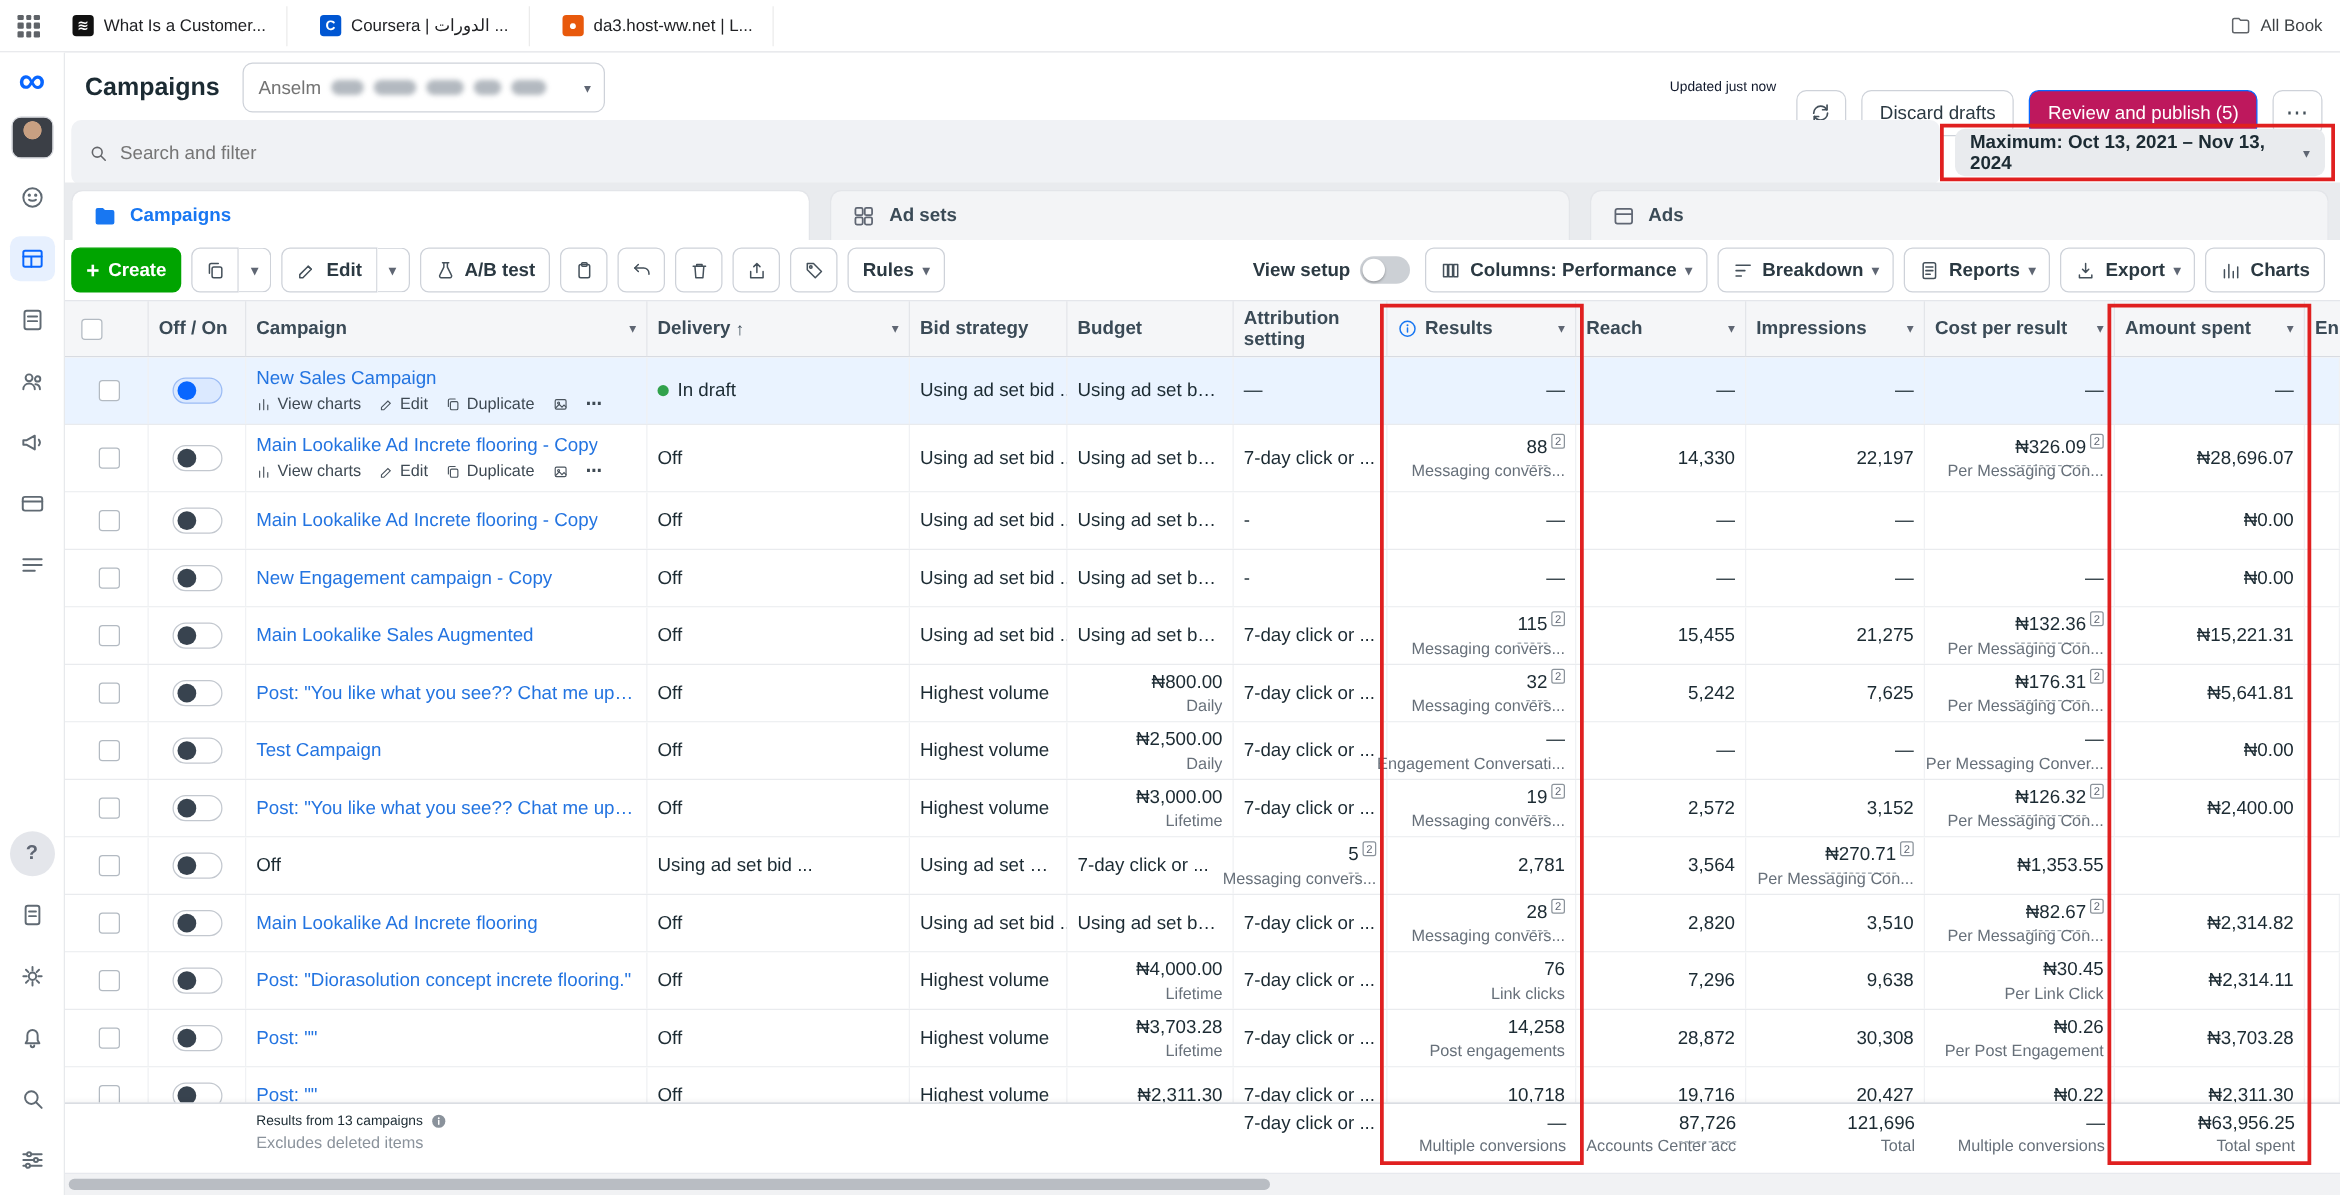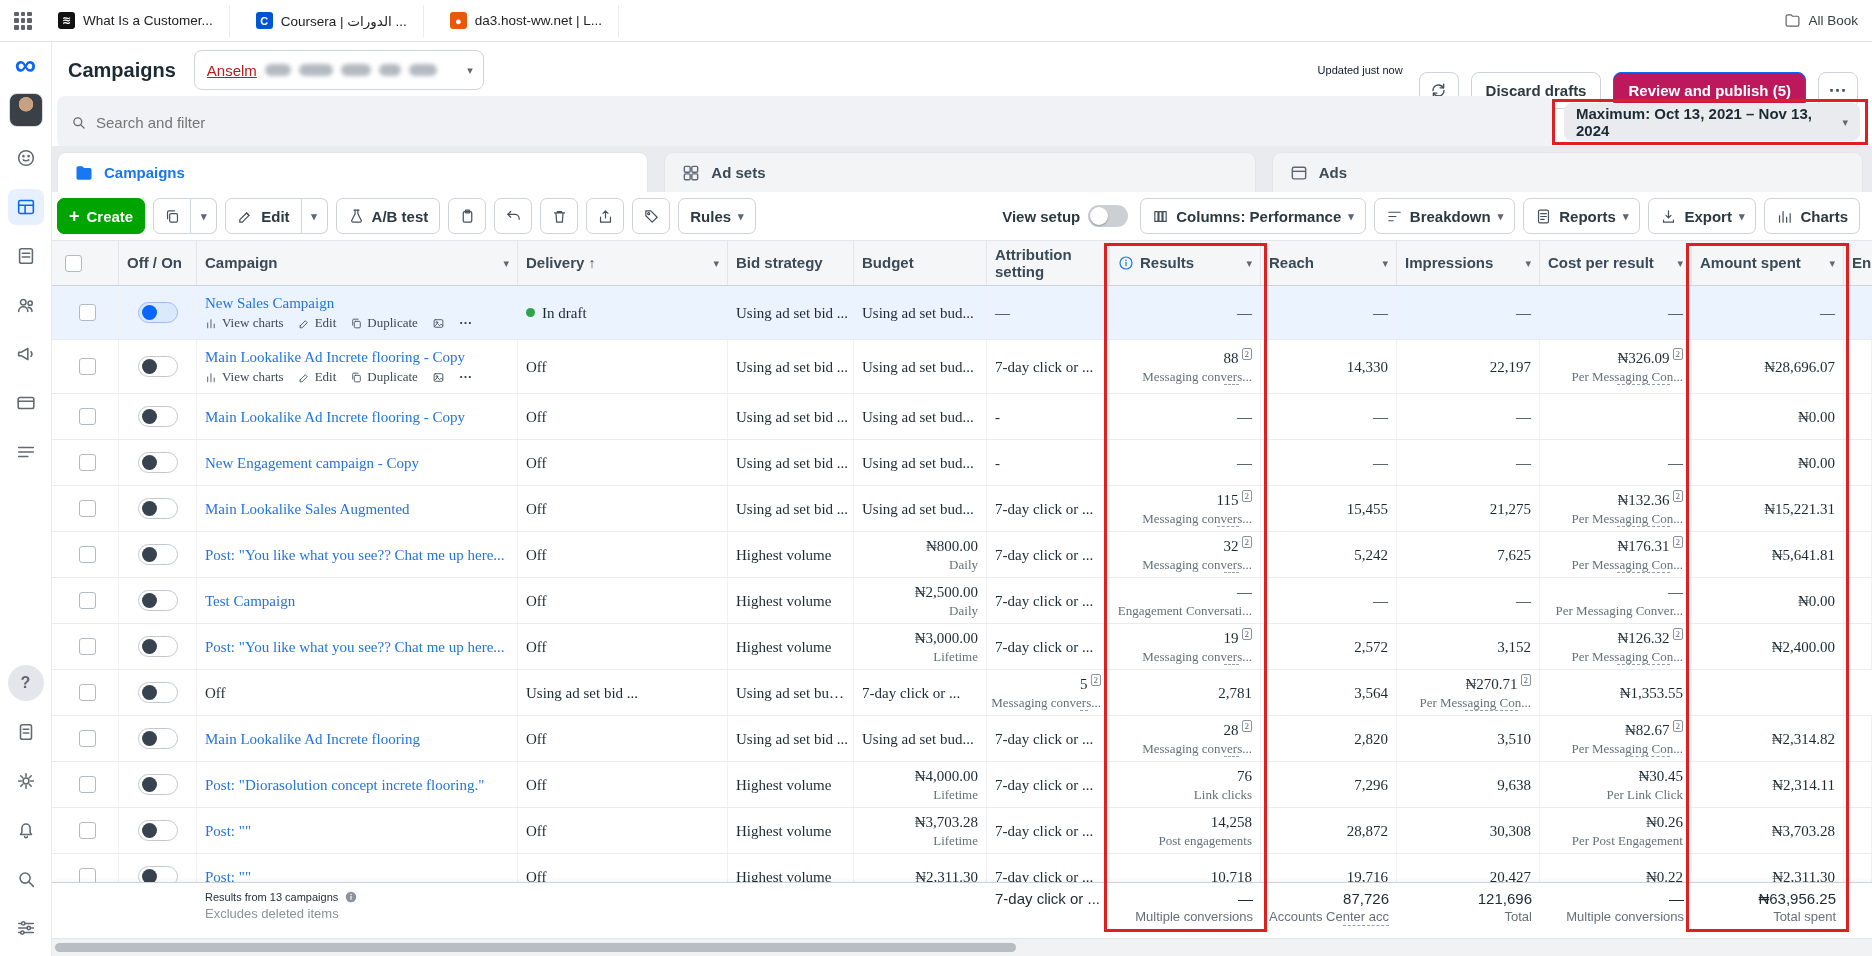--- a/index.html
+++ b/index.html
@@ -27,26 +27,26 @@
   .snav.active svg{ stroke:#0866ff; }
   .snav.help{ background:#e4e6eb; border-radius:50%; color:#5f6673; font-weight:bold; font-size:16px; }
   .spacer{ flex:1; }
 
   .main{ flex:1; display:flex; flex-direction:column; min-width:0; }
 
   
   .app-header{ height:56px; display:flex; align-items:center; padding:0 14px 0 16px; gap:18px; }
   .page-title{ font-size:20px; font-weight:bold; color:#1c2b33; }
   .account-pill{ height:40px; min-width:290px; border:1px solid #ced2d9; border-radius:8px; display:flex; align-items:center; padding:0 10px 0 12px; gap:8px; }
-  .account-pill .acct{ font-size:15px; color:#b91c1c;text-decoration:underline; }
+  .account-pill .acct{ font-size:15px; color:#737373; }
   .blurchip{ height:12px; border-radius:6px; background:#9aa2ab; filter:blur(2px); opacity:.75; }
   .caret{ font-size:11px; color:#5f6673; }
   .hdr-right{ margin-left:auto; display:flex; align-items:center; gap:12px; }
   .updated{ color:#0f172a; font-size:11px; margin-right:4px; }
-  .btn{ height:37px; border:1px solid #ced2d9; background:#fff; border-radius:8px; display:inline-flex; align-items:center; justify-content:center; gap:8px; padding:0 14px; font-size:15px; color:#2b3942; font-weight:700; cursor:pointer;margin-top:40px; }
+  .btn{ height:37px; border:1px solid #ced2d9; background:#fff; border-radius:8px; display:inline-flex; align-items:center; justify-content:center; gap:8px; padding:0 14px; font-size:15px; color:#2b3942; font-weight:400; cursor:pointer;margin-top:40px; }
   .btn.icon-only{ width:40px; padding:0; }
   .btn svg{ width:19px; height:19px; stroke:#44505a; fill:none; stroke-width:1.7; stroke-linecap:round; stroke-linejoin:round; }
   .btn-primary{ background:#be185d; border-color:#0866ff; color:#fff; }
   .dots{ font-size:18px; letter-spacing:1px; color:#44505a; }
 
   
   .search-row{ height:48px; display:flex; align-items:center; gap:12px; padding:0 12px 0 5px; }
   .search-box{ flex:1; height:52px; background:#f0f2f5; border-radius:8px; display:flex; align-items:center; gap:9px; padding:0 13px; }
   .search-box svg{ width:17px; height:17px; stroke:#65676b; fill:none; stroke-width:1.8; stroke-linecap:round; }
   .search-box input{ border:none; outline:none; background:transparent; font-size:15px; flex:1; font-family:inherit; color:#1c2b33; }
@@ -78,41 +78,41 @@
   :root{ --cols:62px 78px 321px 210px 126px 133px 123px 151px 136px 143px 152px 152px 1fr; }
   .thead{ height:46px; display:grid; grid-template-columns:var(--cols); padding-left:5px; background:#f5f6f8; border-top:1px solid #e4e6eb; border-bottom:1px solid #ced2d9; }
   .th{ display:flex; align-items:center; padding:0 8px; font-weight:700; color:#3a4a56; font-size:15px; border-right:1px solid #e3e5e9; position:relative; line-height:1.15; cursor:pointer; }
   .th .sort{ margin-left:auto; font-size:11px; color:#5f6673; padding-left:4px; }
   .th .uparrow{ color:#3a4a56; margin-left:4px; font-size:14px; }
   .th.wrap{ white-space:normal; }
   .info-i{ width:16px; height:16px; flex:none; margin-right:6px; }
   .cb{ width:17px; height:17px; border:1px solid #b3bac2; border-radius:3px; background:#fff; display:inline-block; cursor:pointer; }
 
   .table-wrap{ flex:1; position:relative; overflow:hidden; background:#fff; }
-  .rows{ height:100%; overflow:hidden;font-family:Liberation Serif, serif; }
+  .rows{ height:100%; overflow:hidden; }
   .trow{ display:grid; grid-template-columns:var(--cols); padding-left:5px; height:46px; border-bottom:1px solid #e9ebee; background:#fff; }
   .trow.tall{ height:54px; }
   .trow.selected{ background:#eaf3ff; }
   .td{ padding:0 8px; display:flex; flex-direction:column; justify-content:center; border-right:1px solid #f0f1f4; min-width:0; font-size:15px; line-height:1.2; }
   .td.num{ align-items:flex-end; text-align:right; }
   .td .sub{ font-size:13px; color:#67707a; margin-top:2px; white-space:nowrap; overflow:hidden; }
   .cname{ color:#2374e1; text-decoration:none; cursor:pointer; white-space:nowrap; overflow:hidden; text-overflow:ellipsis; display:block; }
   .name-line{ display:flex; align-items:center; gap:5px; min-width:0; }
   .actions{ display:flex; align-items:center; gap:14px; margin-top:3px; font-size:13px; color:#3e4953; white-space:nowrap; }
   .actions .act{ display:inline-flex; align-items:center; gap:4px; cursor:pointer; }
   .actions svg{ width:13px; height:13px; stroke:#4a545e; fill:none; stroke-width:1.7; stroke-linecap:round; }
   .actions .more{ font-weight:bold; letter-spacing:1px; }
   .delivery-line{ display:flex; align-items:center; gap:7px; }
   .delivery-dot{ width:9px; height:9px; border-radius:50%; background:#31a24c; flex:none; }
   .off-text{ color:#1c2b33; }
   .toggle{ width:40px; height:21px; border-radius:12px; background:#fff; border:1px solid #c3c8cf; position:relative; cursor:pointer; flex:none; }
   .toggle .knob{ width:15px; height:15px; border-radius:50%; background:#38434f; position:absolute; top:2px; left:3px; }
   .toggle.on{ background:#dbe9ff; border-color:#9cbcf5; }
   .toggle.on .knob{ background:#0866ff; }
-  .u{ border-bottom:1px dashed #97a0a8; padding-bottom:18px; }
+  .u{ border-bottom:1px dashed #97a0a8; padding-bottom:6px; }
   sup.badge{ font-size:9px; border:1px solid #8b939b; color:#5f6673; border-radius:2px; padding:0 2px; margin-left:3px; vertical-align:super; line-height:1.1; }
   .c-check, .c-toggle{ align-items:center; flex-direction:row; }
 
   
   .tfoot{ position:absolute; left:0; right:0; bottom:0; height:56px; background:#fff; border-top:1px solid #ced2d9; box-shadow:0 -2px 4px rgba(0,0,0,.04); display:grid; grid-template-columns:var(--cols); padding-left:5px; }
   .tf{ padding:7px 8px 0; font-size:15px; min-width:0; }
   .tf.num{ text-align:right; }
   .tf .sub{ font-size:13px; color:#67707a; margin-top:2px; white-space:nowrap; overflow:hidden; }
   .summary-line{ display:flex; align-items:center; gap:6px; font-size:11px; color:#1c2b33; }
   .summary-line svg{ width:14px; height:14px; flex:none; }

